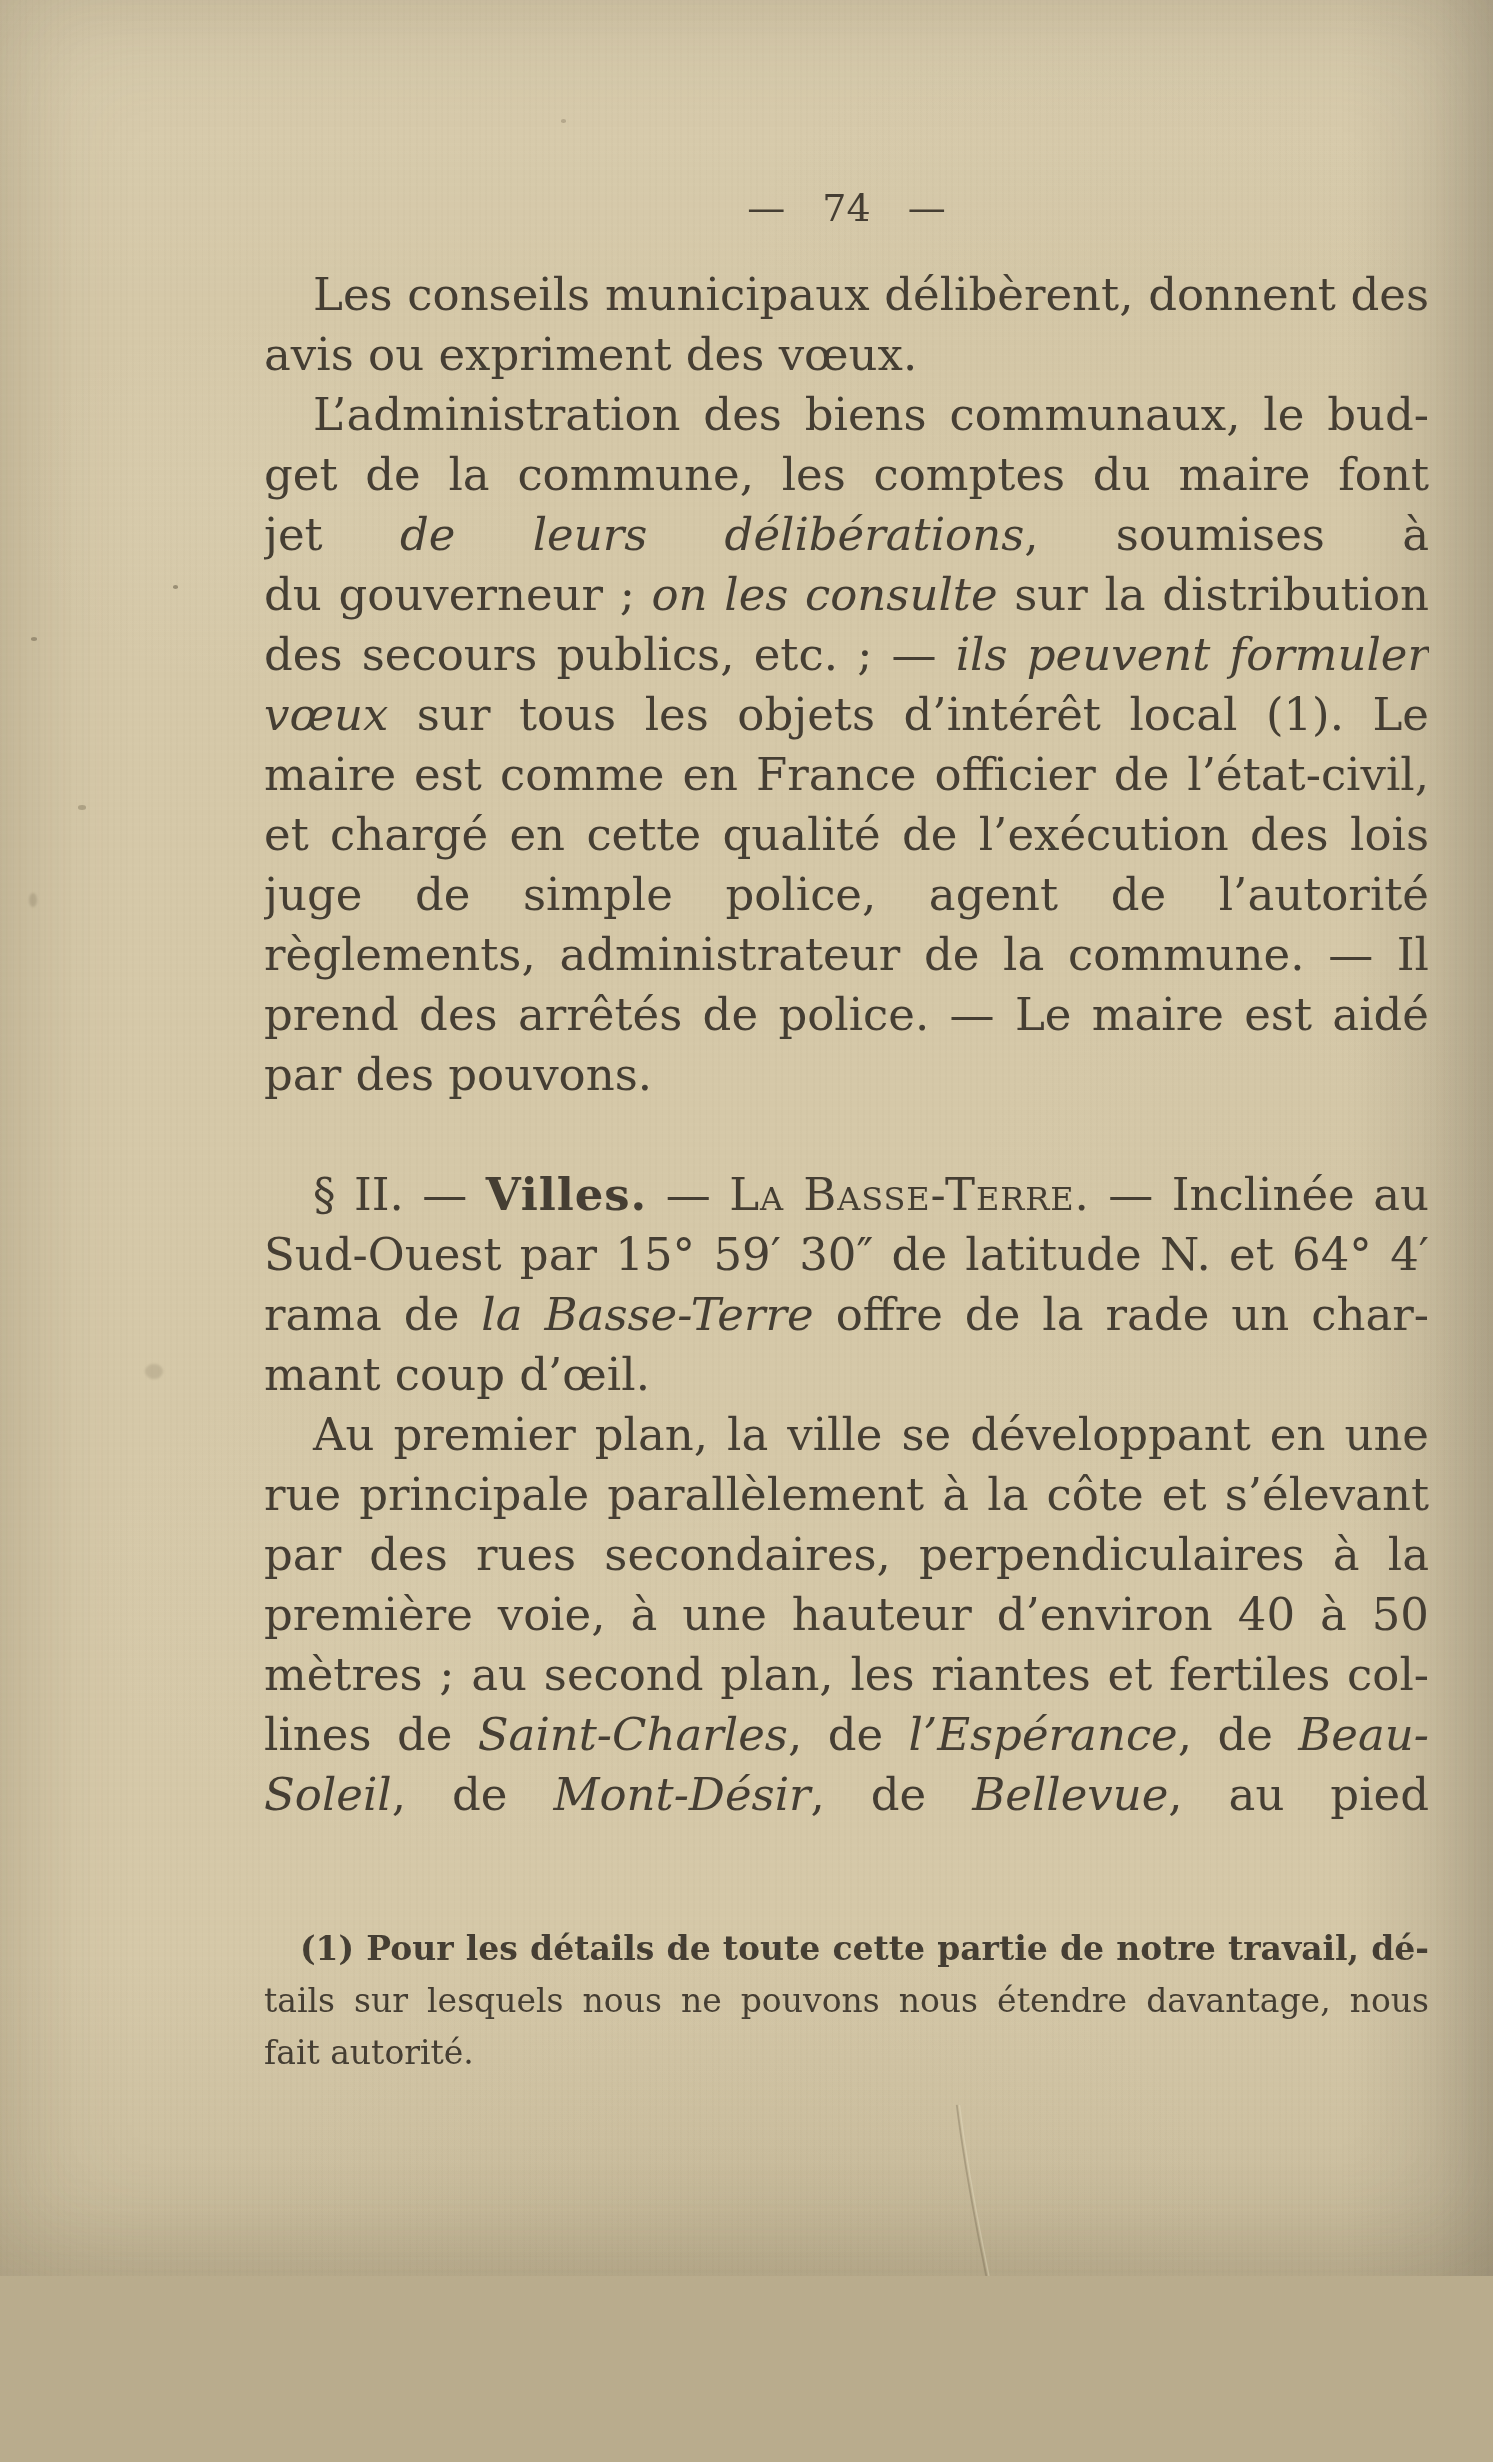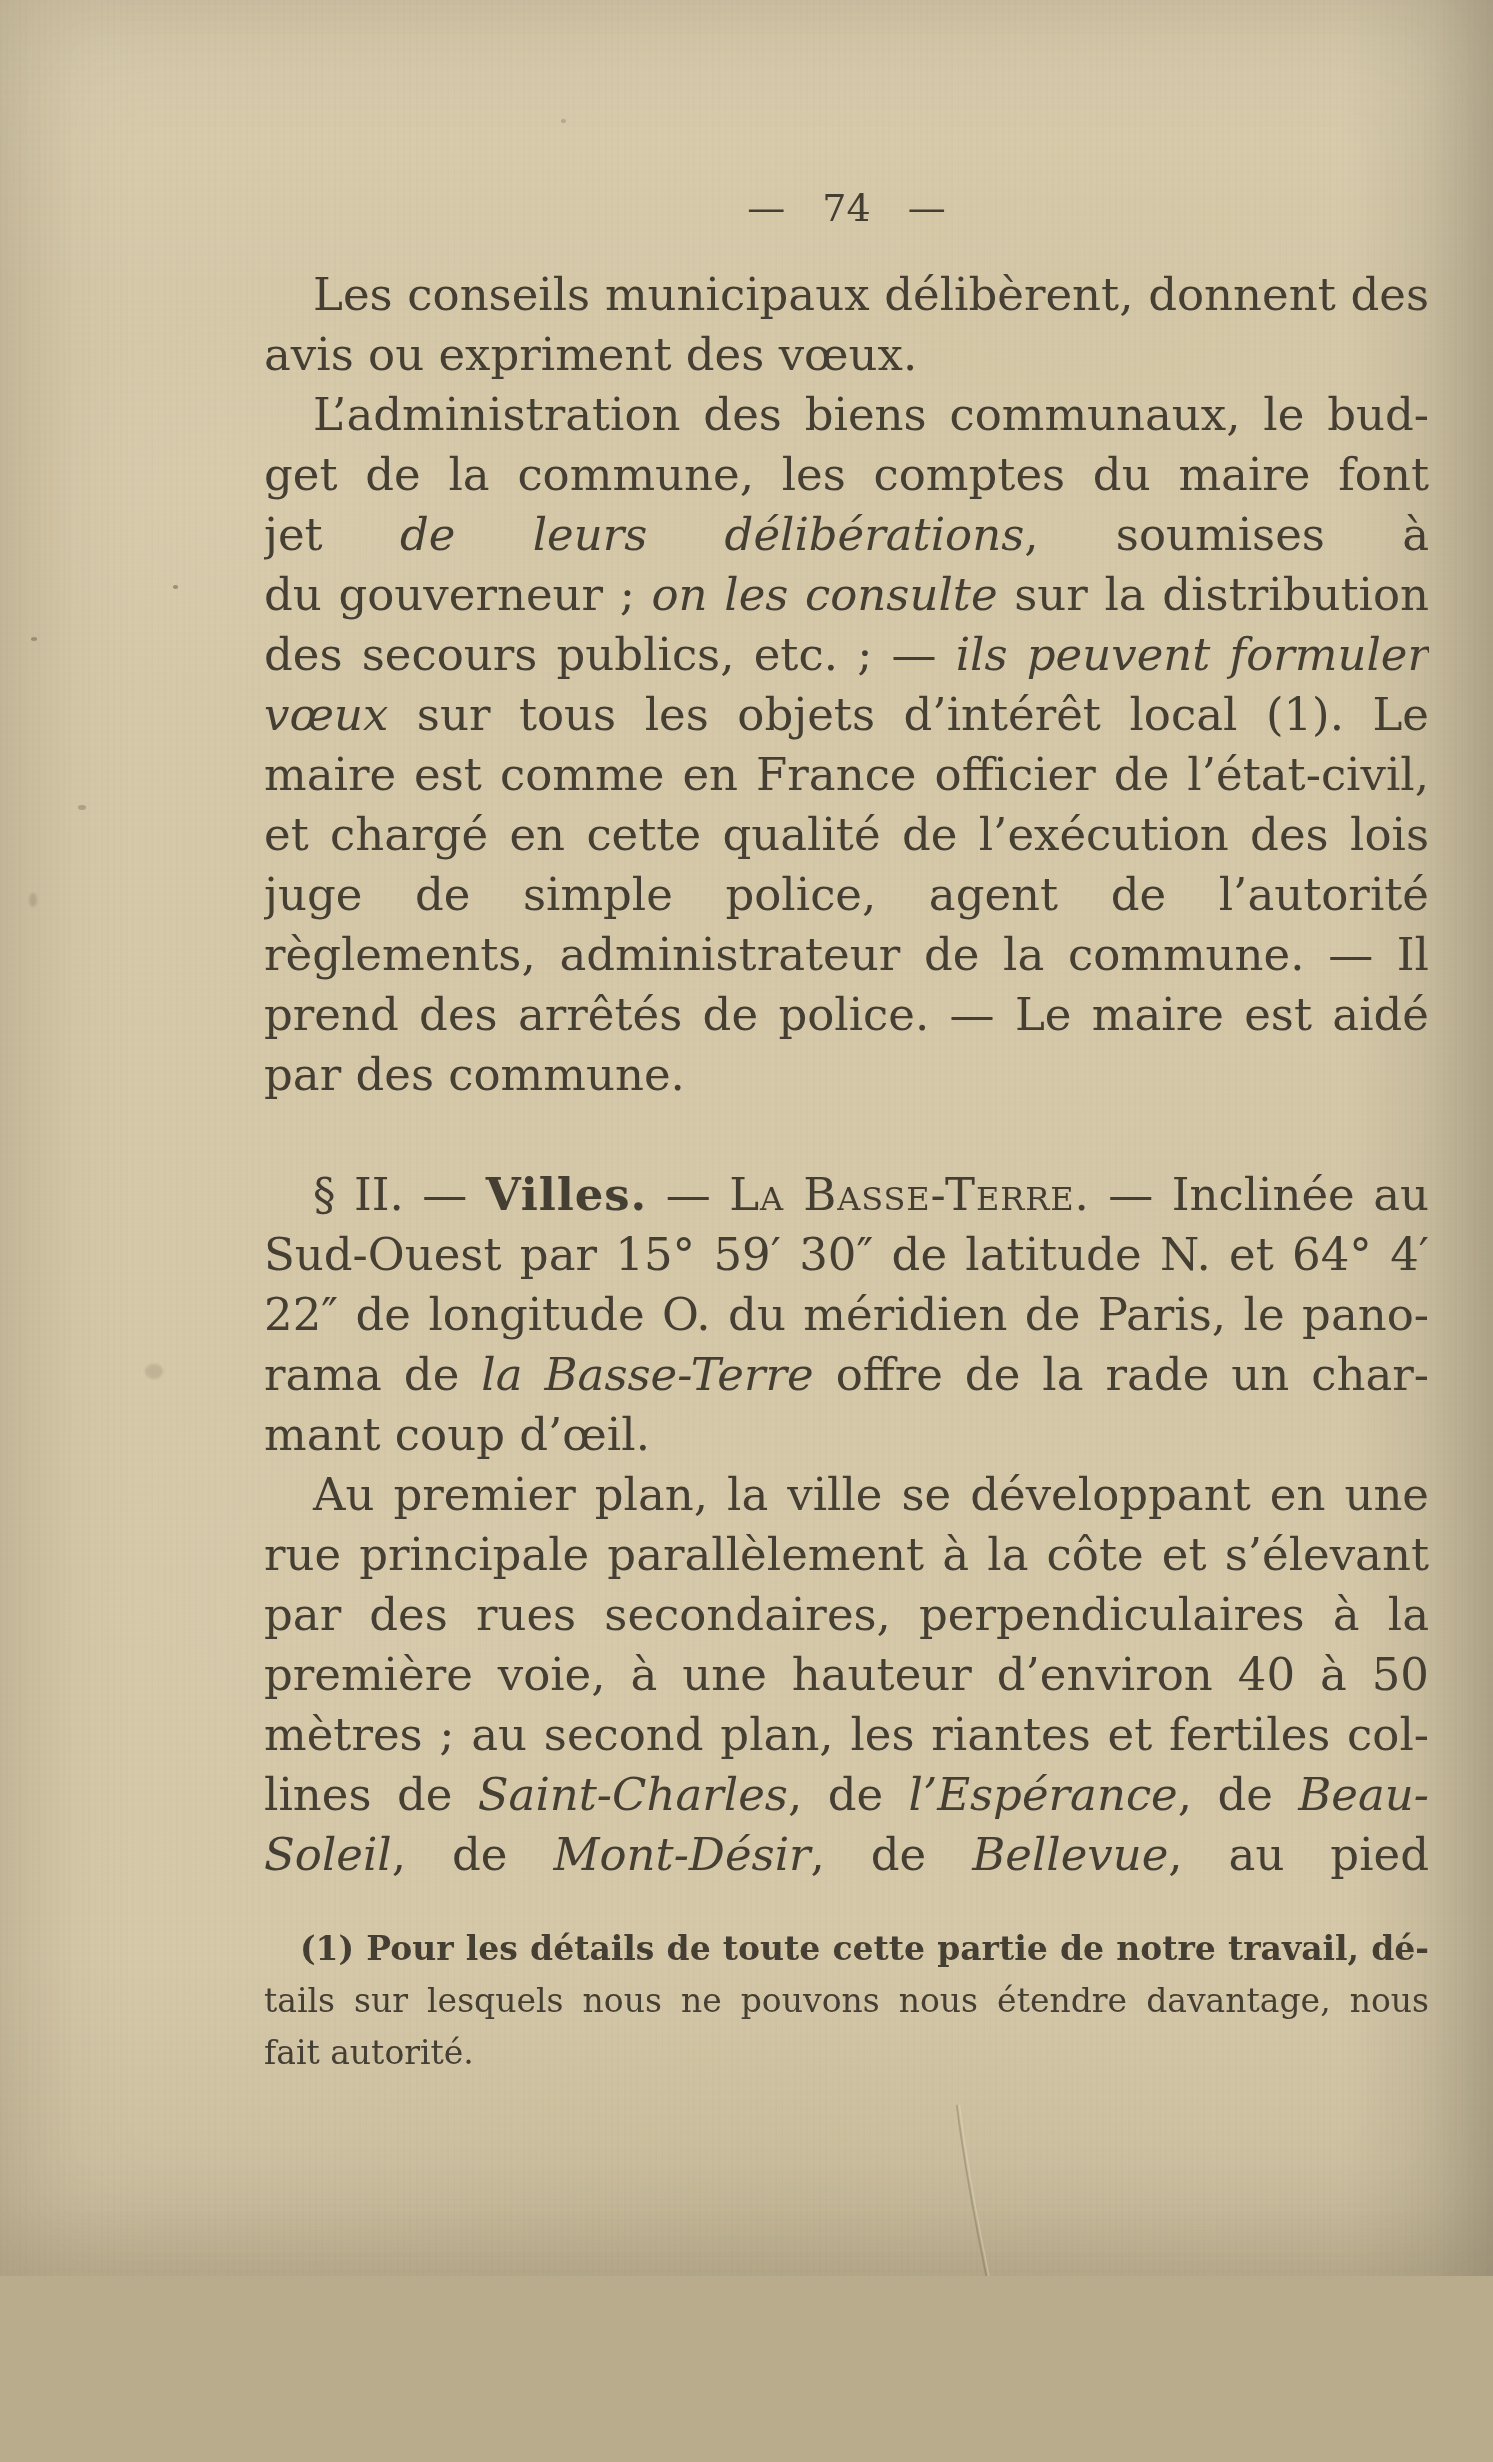--- a/index.html
+++ b/index.html
@@ -105,27 +105,26 @@
         <div class="line"><span>get de la commune, les comptes du maire font l’ob-</span></div>
         <div class="line"><span>jet </span><span class="it">de leurs délibérations</span><span>, soumises à l’approbation</span></div>
         <div class="line"><span>du gouverneur ; </span><span class="it">on les consulte</span><span> sur la distribution</span></div>
         <div class="line"><span>des secours publics, etc. ; — </span><span class="it">ils peuvent formuler des</span></div>
         <div class="line"><span class="it">vœux</span><span> sur tous les objets d’intérêt local (1). Le</span></div>
         <div class="line"><span>maire est comme en France officier de l’état-civil,</span></div>
         <div class="line"><span>et chargé en cette qualité de l’exécution des lois et</span></div>
         <div class="line"><span>juge de simple police, agent de l’autorité supérieure</span></div>
         <div class="line"><span>règlements, administrateur de la commune. — Il</span></div>
         <div class="line"><span>prend des arrêtés de police. — Le maire est aidé</span></div>
-        <div class="line no-just"><span>par des commune.</span></div>
+        <div class="line no-just"><span>par des pouvons.</span></div>
       </div>
       <div style="height: 60px;"></div>
       <div>
         <div class="line ind"><span>§ II. — </span><span class="bd">Villes.</span><span> — </span><span class="sc">La Basse-Terre.</span><span> — Inclinée au</span></div>
         <div class="line"><span>Sud-Ouest par 15° 59′ 30″ de latitude N. et 64° 4′</span></div>
-        <div class="line"><span>22″ de longitude O. du méridien de Paris, le pano-</span></div>
         <div class="line"><span>rama de </span><span class="it">la Basse-Terre</span><span> offre de la rade un char-</span></div>
         <div class="line no-just"><span>mant coup d’œil.</span></div>
       </div>
       <div>
         <div class="line ind"><span>Au premier plan, la ville se développant en une</span></div>
         <div class="line"><span>rue principale parallèlement à la côte et s’élevant</span></div>
         <div class="line"><span>par des rues secondaires, perpendiculaires à la</span></div>
         <div class="line"><span>première voie, à une hauteur d’environ 40 à 50</span></div>
         <div class="line"><span>mètres ; au second plan, les riantes et fertiles col-</span></div>
         <div class="line"><span>lines de </span><span class="it">Saint-Charles</span><span>, de </span><span class="it">l’Espérance</span><span>, de </span><span class="it">Beau-</span></div>

